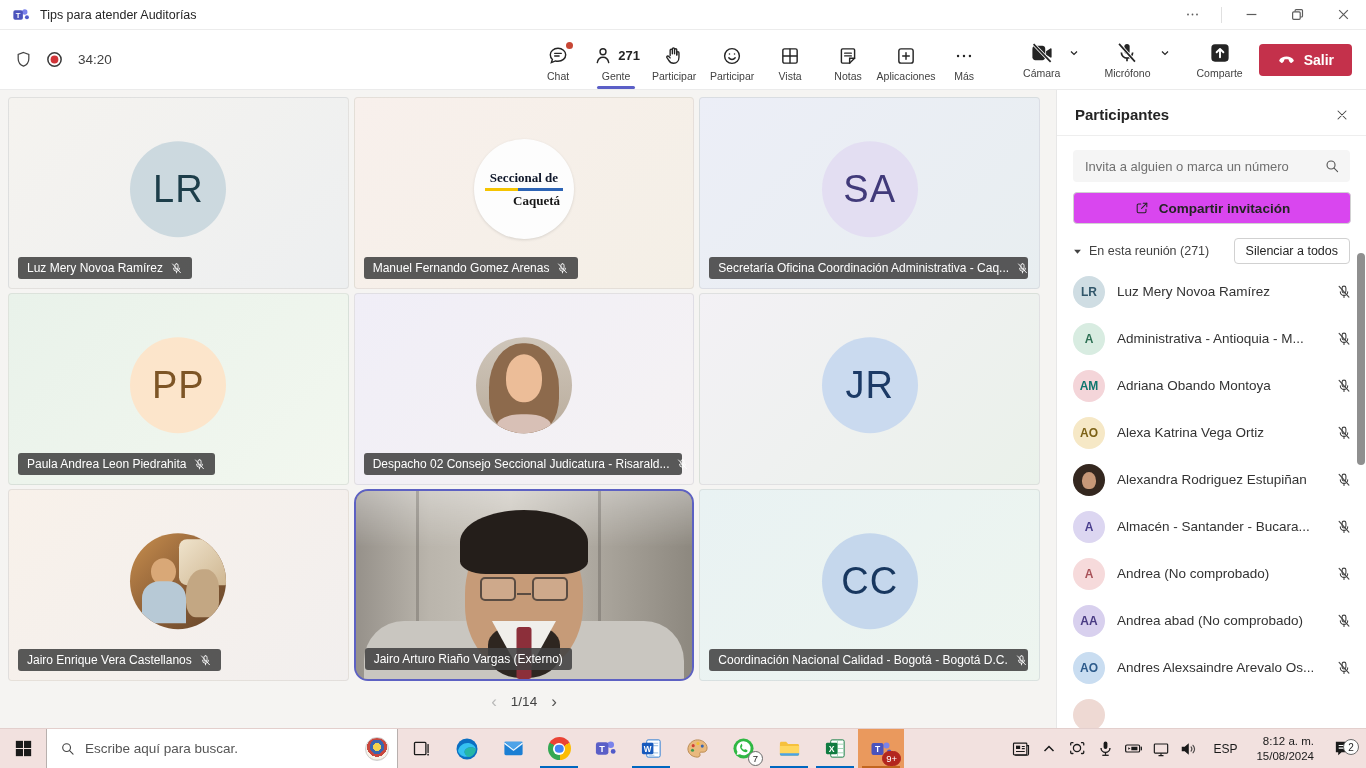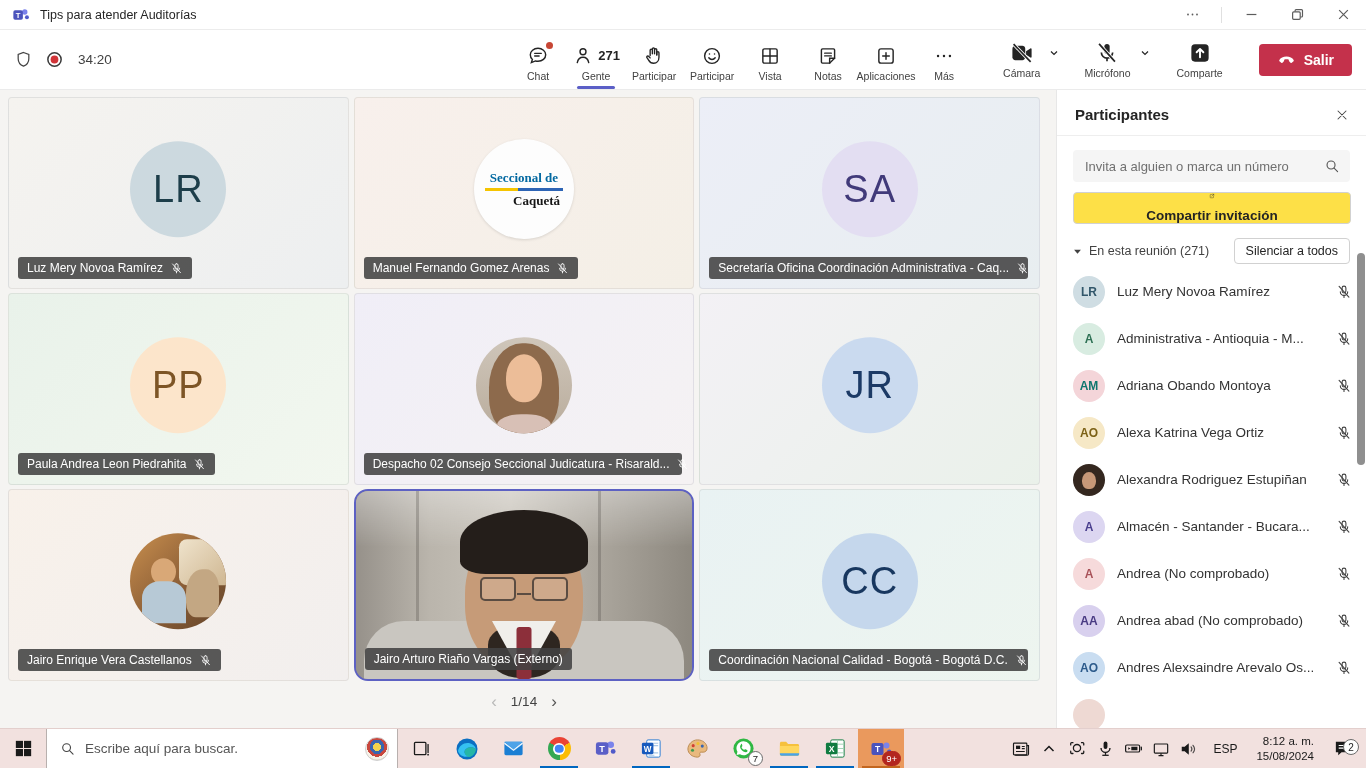--- a/index.html
+++ b/index.html
@@ -23,39 +23,39 @@
   .nav-btn .nico { height:24px; display:flex; align-items:center; gap:4px; position:relative; }
   .nav-btn .nlabel { font-size:10.5px; color:#424242; }
   .nav-btn .ncount { font-size:13px; font-weight:bold; color:#242424; }
   .nav-btn .ndot { position:absolute; top:-2px; right:-4px; width:7px; height:7px; border-radius:50%; background:#c74634; }
   .nav-btn.active::after { content:""; position:absolute; bottom:-7px; width:38px; height:3px; border-radius:2px; background:#5b5fc7; }
   .dev-group { display:flex; align-items:center; margin-left:26px; gap:2px; }
   .dev-btn { display:flex; flex-direction:column; align-items:center; gap:2px; padding:0 4px; cursor:pointer; }
   .dev-btn .dlabel { font-size:10.5px; color:#424242; }
   .chev { padding:0 4px 12px 2px; cursor:pointer; }
   .share-btn { margin-left:16px; }
-  .leave-btn { margin-left:32px; display:flex; align-items:center; gap:8px; background:#c4314b; color:#fff;
+  .leave-btn { margin-left:12px; display:flex; align-items:center; gap:8px; background:#c4314b; color:#fff;
     font-size:14px; font-weight:bold; border:none; border-radius:4px; height:32px; padding:0 18px; cursor:pointer; }
 
   
   .main { position:relative; height:638px; background:#f5f4f2; }
   .grid { position:absolute; left:8px; top:7px; width:1032px; display:grid;
     grid-template-columns:repeat(3,1fr); grid-auto-rows:192px; gap:4px 5px; }
   .tile { position:relative; border-radius:4px; border:1px solid rgba(0,0,0,0.07); overflow:hidden; }
   .tile.active { border:2.5px solid #5d61c3; border-radius:14px; }
   .tile-avatar { position:absolute; left:50%; top:50%; transform:translate(-50%,-54%); width:96px; height:96px;
     border-radius:50%; display:flex; align-items:center; justify-content:center; font-size:38px; font-weight:500; letter-spacing:1px; }
   .nameplate { position:absolute; left:9px; bottom:9px; display:inline-flex; align-items:center; gap:7px;
     background:rgba(66,66,66,0.88); color:#fff; font-size:12px; padding:4px 9px; border-radius:3px; white-space:nowrap; max-width:94%; }
   .nameplate svg { flex:0 0 auto; }
 
   
   .logo-av { position:absolute; left:50%; top:50%; transform:translate(-50%,-54%); width:100px; height:100px; border-radius:50%;
     background:#fdfdfd; box-shadow:0 1px 3px rgba(0,0,0,.12); display:flex; flex-direction:column; align-items:center; justify-content:center; overflow:hidden; }
-  .logo-l1 { font-family:"Liberation Serif","DejaVu Serif",serif; font-weight:bold; font-size:13px; color:#0369a1; white-space:nowrap; }
+  .logo-l1 { font-family:"Liberation Serif","DejaVu Serif",serif; font-weight:bold; font-size:13px; color:#0f172a; white-space:nowrap; }
   .logo-bar { width:78px; height:3px; margin:2px 0; background:linear-gradient(90deg,#f5c400 0 42%,#2d64b5 42% 100%); }
   .logo-l2 { font-family:"Liberation Serif","DejaVu Serif",serif; font-weight:bold; font-size:13px; color:#161616; align-self:flex-end; margin-right:14px; }
 
   
   .ph { position:absolute; left:50%; top:50%; transform:translate(-50%,-54%); width:96px; height:96px; border-radius:50%; overflow:hidden; }
   .ph-woman { background:linear-gradient(180deg,#cfc6ba,#b9ac9c); }
   .ph-woman .hair { position:absolute; left:14%; top:6%; width:72%; height:96%; background:#8d6a4c; border-radius:48% 48% 40% 40%; }
   .ph-woman .face { position:absolute; left:31%; top:18%; width:38%; height:50%; background:#ecbd98; border-radius:50% 50% 46% 46%; }
   .ph-woman .torso { position:absolute; left:22%; bottom:-6%; width:56%; height:26%; background:#d8c0b6; border-radius:45% 45% 0 0; }
   .ph-man { background:linear-gradient(135deg,#c98f4e 0%,#8a5d36 55%,#64452a 100%); }
@@ -86,22 +86,22 @@
   .pg-label { font-size:13.5px; color:#424242; }
 
   
   .panel { position:absolute; right:0; top:0; width:310px; height:638px; background:#fff; border-left:1px solid #e7e7e7; overflow:hidden; }
   .panel-head { display:flex; align-items:center; justify-content:space-between; padding:16px 16px 12px 18px; border-bottom:1px solid #eee; }
   .panel-title { font-size:15px; font-weight:bold; color:#242424; }
   .panel-close { cursor:pointer; display:flex; }
   .search-box { margin:14px 16px 0 16px; height:32px; background:#f5f5f5; border-radius:4px; display:flex; align-items:center; padding:0 10px 0 12px; }
   .search-box input { flex:1; border:none; outline:none; background:transparent; font-size:13px; color:#424242; font-family:inherit; }
   .search-box input::placeholder { color:#707070; }
-  .invite-btn { margin:10px 16px 0 16px; width:278px; height:32px; background:#fde047; border:1px solid #d1d1d1; border-radius:4px;
-    display:flex; align-items:center; justify-content:center; gap:9px; font-size:13.5px; font-weight:bold; color:#242424; cursor:pointer; font-family:inherit;flex-direction:column; }
+  .invite-btn { margin:10px 16px 0 16px; width:278px; height:32px; background:#d946ef; border:1px solid #d1d1d1; border-radius:4px;
+    display:flex; align-items:center; justify-content:center; gap:9px; font-size:13.5px; font-weight:bold; color:#242424; cursor:pointer; font-family:inherit; }
   .section-row { display:flex; align-items:center; margin:14px 16px 4px 16px;justify-content:space-between; }
   .section-label { display:flex; align-items:center; gap:7px; font-size:12.5px; color:#424242; cursor:pointer; }
   .muteall-btn { margin-left:auto; background:#fff; border:1px solid #d1d1d1; border-radius:4px; font-size:12.5px; color:#242424;
     padding:5px 11px; cursor:pointer; font-family:inherit; }
   .plist { margin-top:4px; }
   .prow { display:flex; align-items:center; height:47px; padding:0 14px 0 16px; cursor:pointer; }
   .pav { width:32px; height:32px; border-radius:50%; display:flex; align-items:center; justify-content:center;
     font-size:12px; font-weight:bold; flex:0 0 auto; }
   .pav.photo-f { background:#34271f; position:relative; overflow:hidden; }
   .pav.photo-f::after { content:""; position:absolute; left:9px; top:8px; width:14px; height:17px; background:#c79878; border-radius:50% 50% 42% 42%; }

